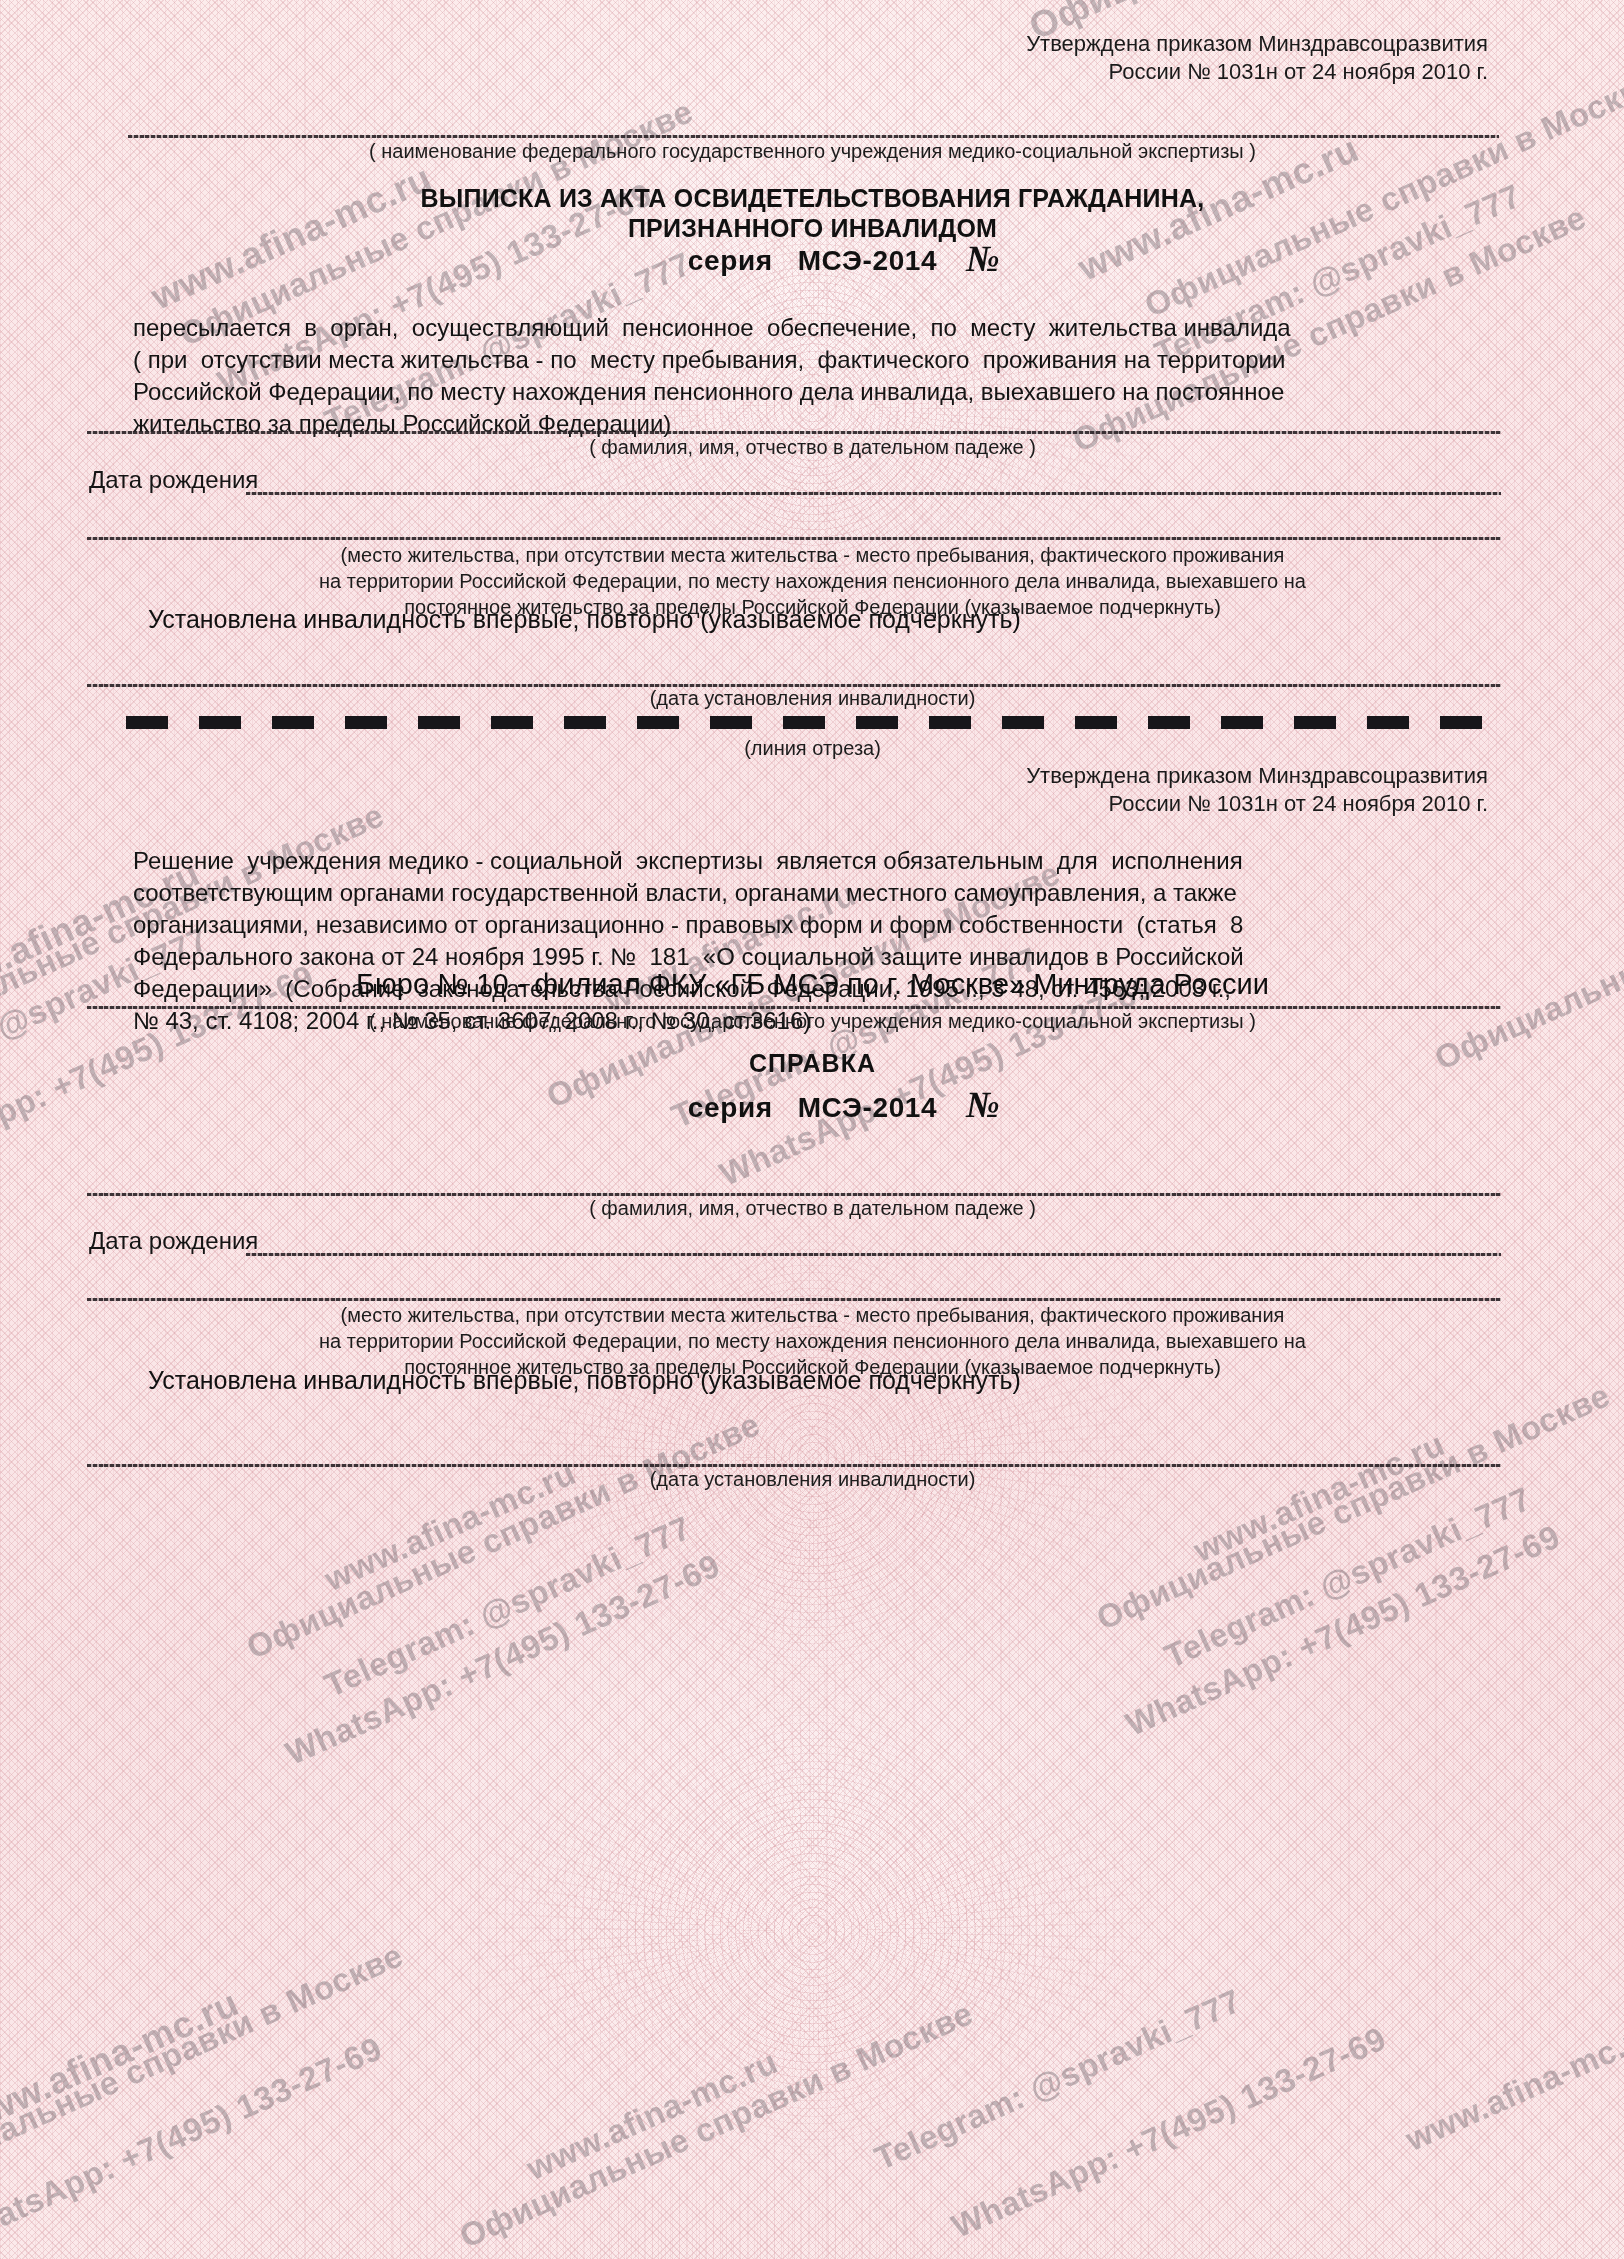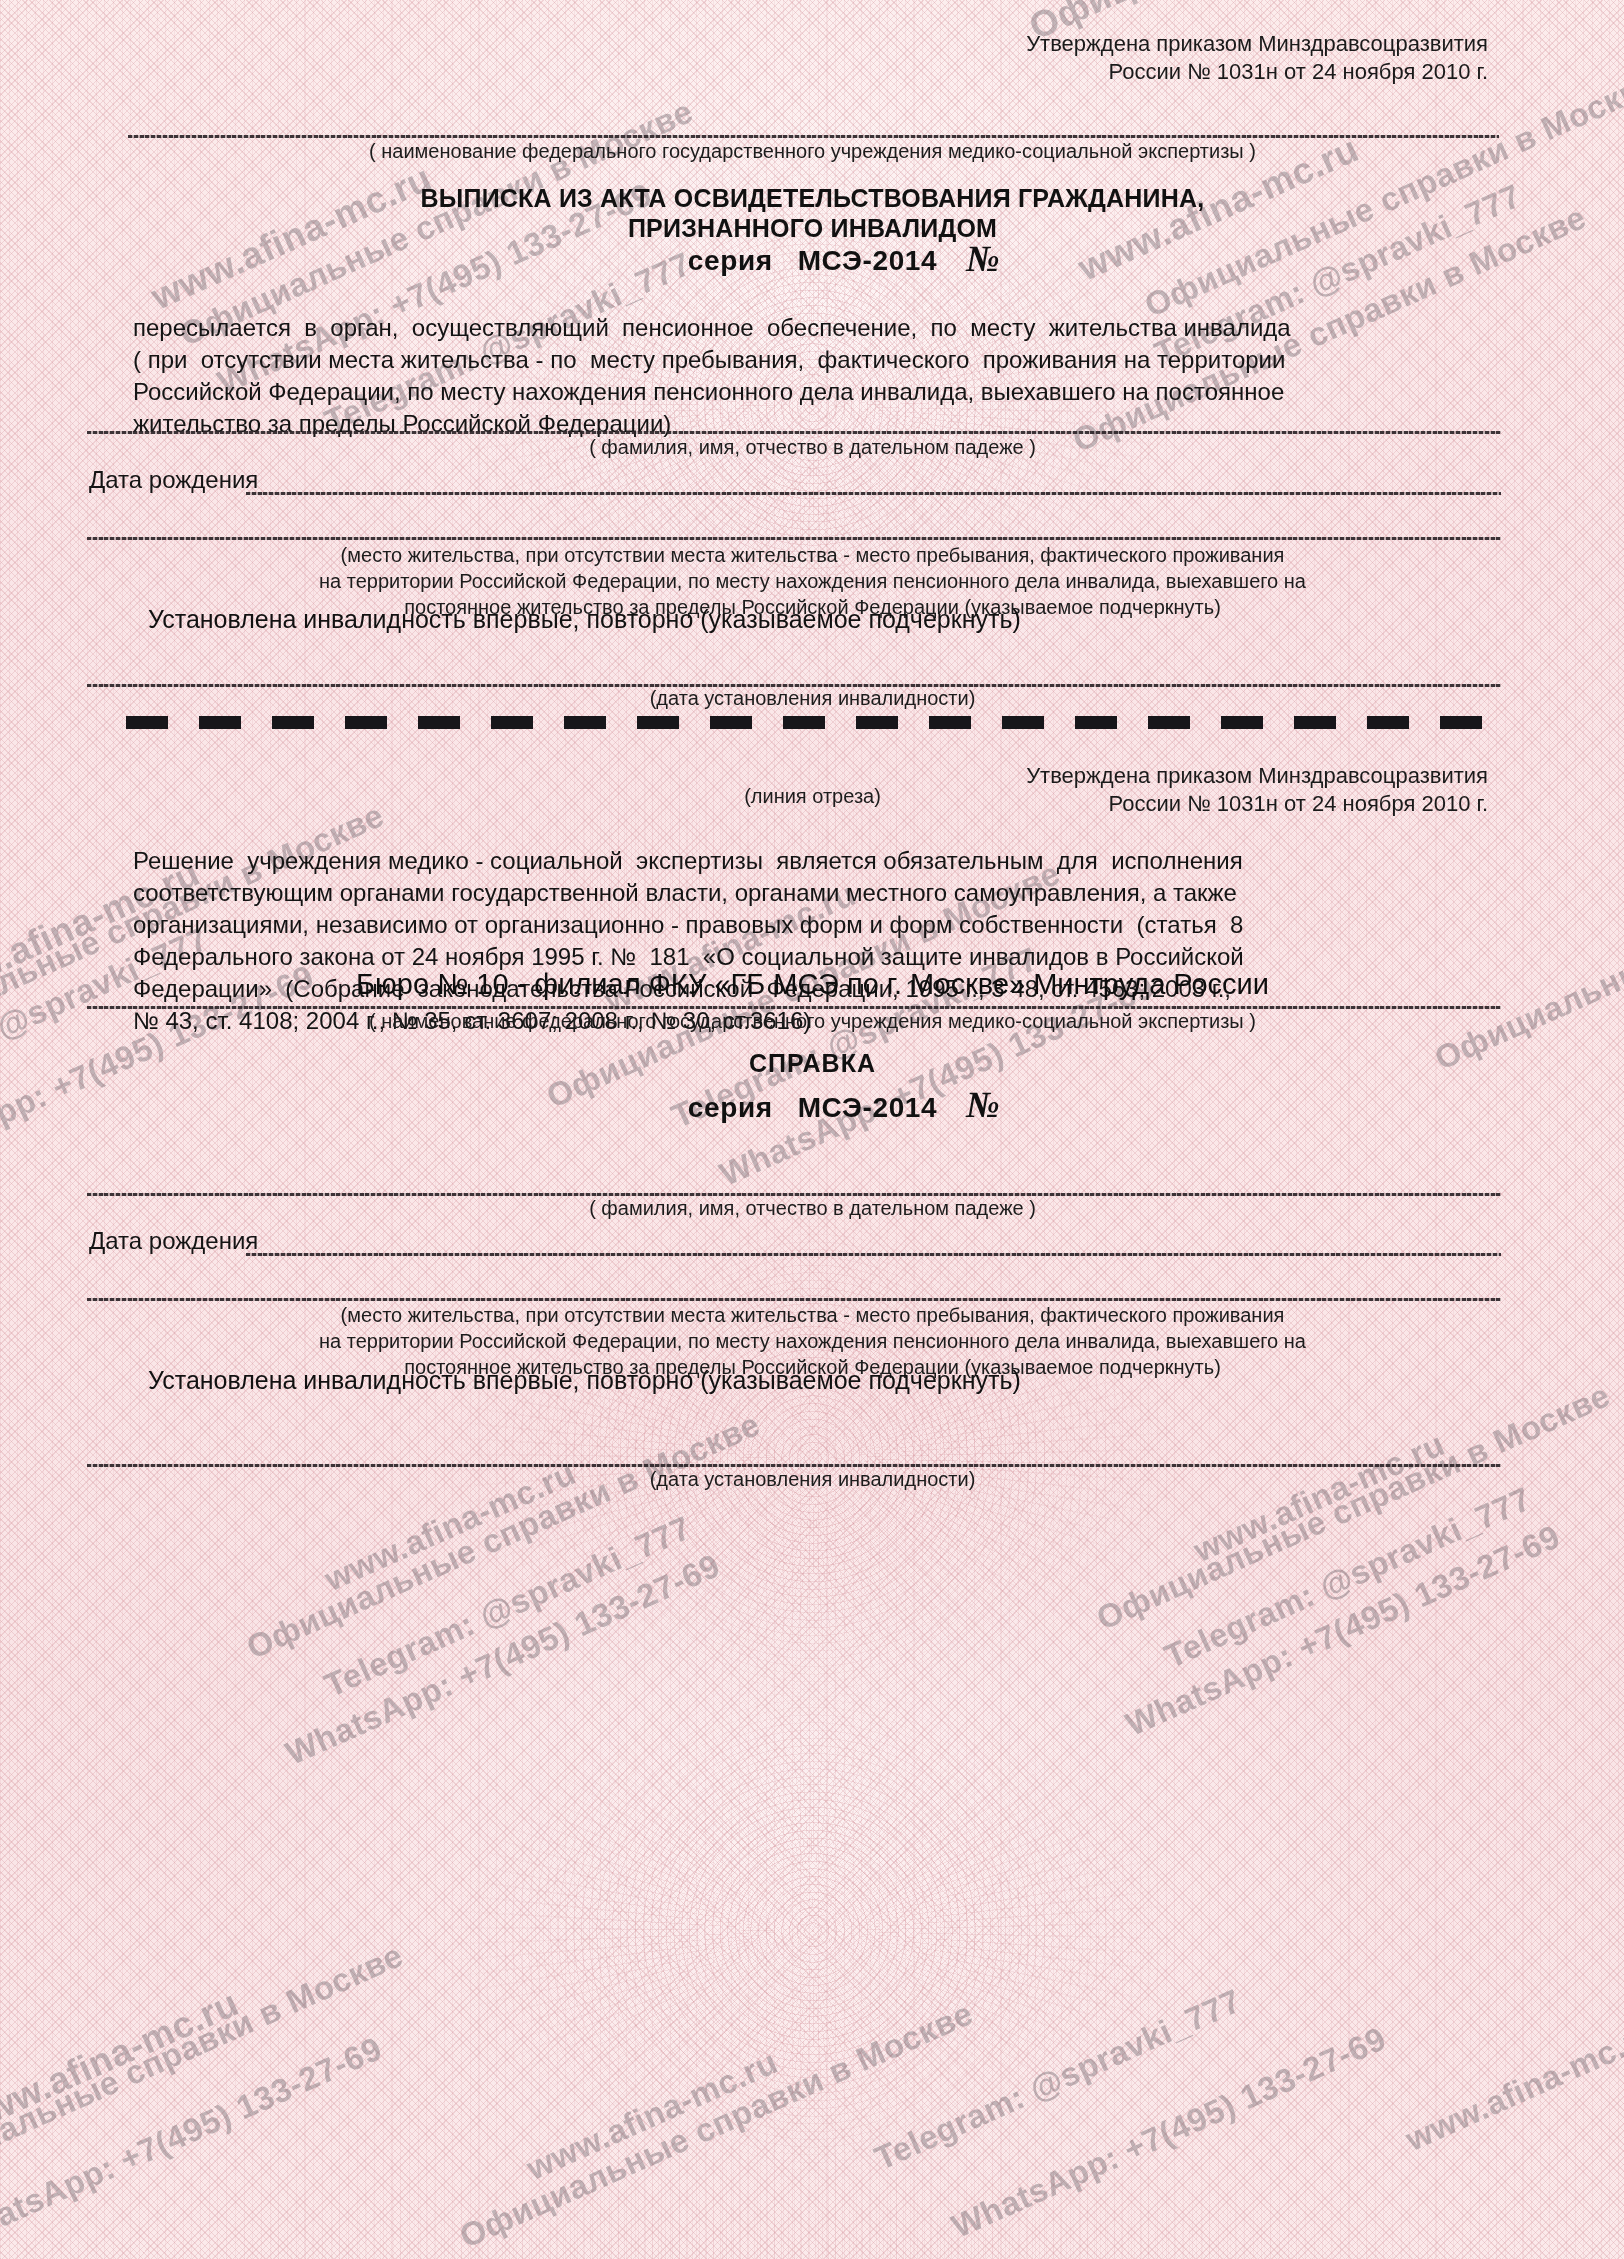--- a/index.html
+++ b/index.html
@@ -225,21 +225,21 @@
   <div class="capblock" style="top:542px; white-space:pre-line;">(место жительства, при  отсутствии  места  жительства - место  пребывания,  фактического  проживания
 на территории Российской Федерации, по месту нахождения пенсионного дела инвалида, выехавшего на
 постоянное жительство за пределы Российской Федерации (указываемое подчеркнуть)</div>
 
   <div class="statement" style="top:605px;">Установлена инвалидность впервые, повторно (указываемое подчеркнуть)</div>
 
   <div class="rule dotty" style="left:87px; width:1414px; top:684px;"></div>
   <div class="cap" style="top:687px;">(дата установления инвалидности)</div>
 
   <div class="cutline" style="top:716px;"></div>
-  <div class="cut-cap" style="top:737px;margin-top:48px;">(линия отреза)</div>
+  <div class="cut-cap" style="top:737px;">(линия отреза)</div>
 
   <div class="approve" style="top:762px; white-space:pre-line;">Утверждена приказом Минздравсоцразвития
 России № 1031н от 24 ноября 2010 г.</div>
 
   <div class="para" style="top:821px;">
     <div>Решение  учреждения медико - социальной  экспертизы  является обязательным  для  исполнения
 соответствующим органами государственной власти, органами местного самоуправления, а также
 организациями, независимо от организационно - правовых форм и форм собственности  (статья  8
 Федерального закона от 24 ноября 1995 г. №  181  «О социальной защите инвалидов в Российской
 Федерации»  (Собрание  законодательства Российской  Федерации, 1995 г., 3 48, ст. 4563; 2003 г.,

